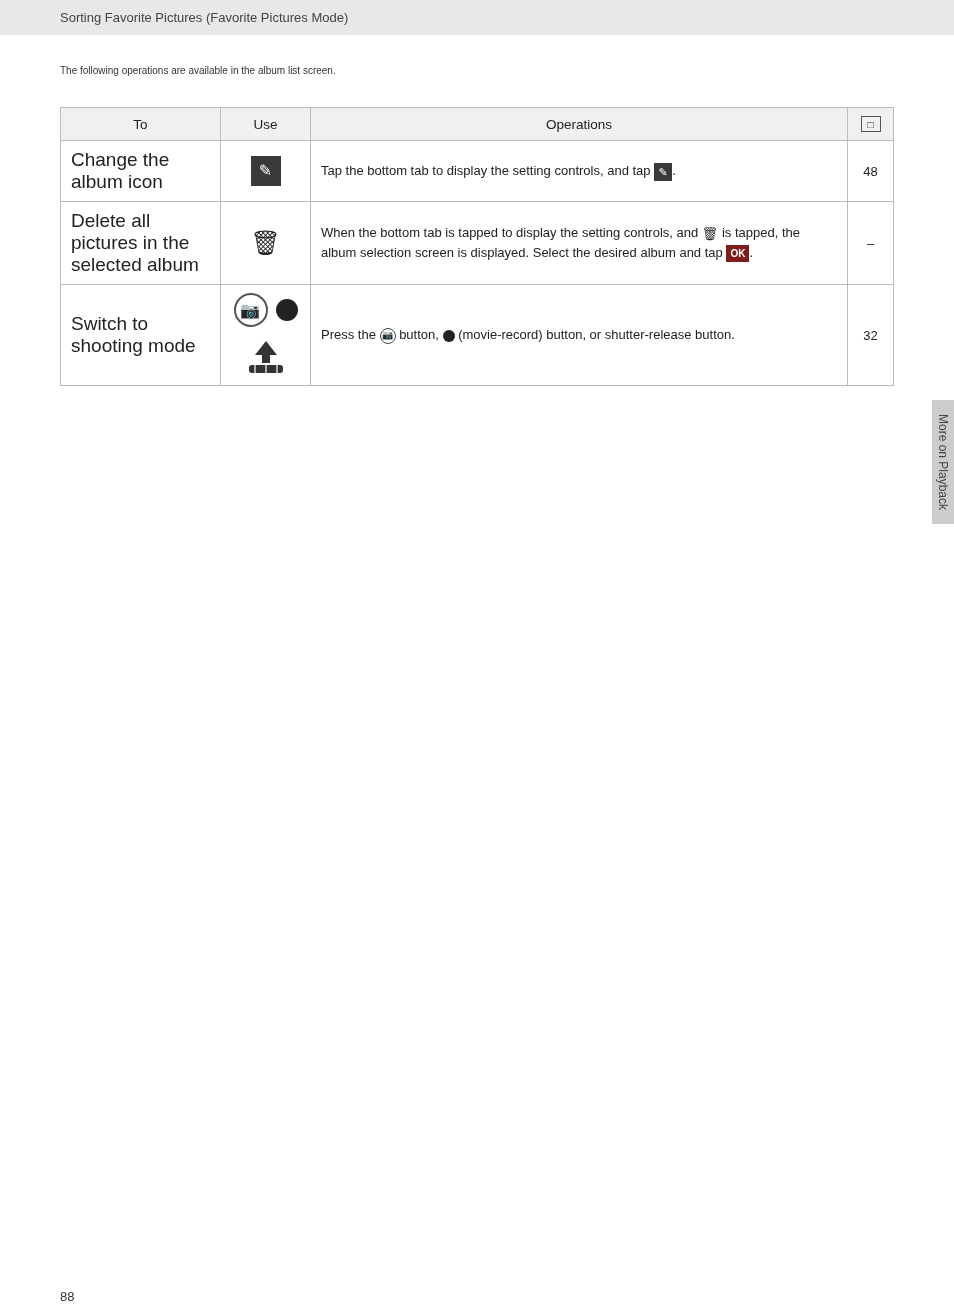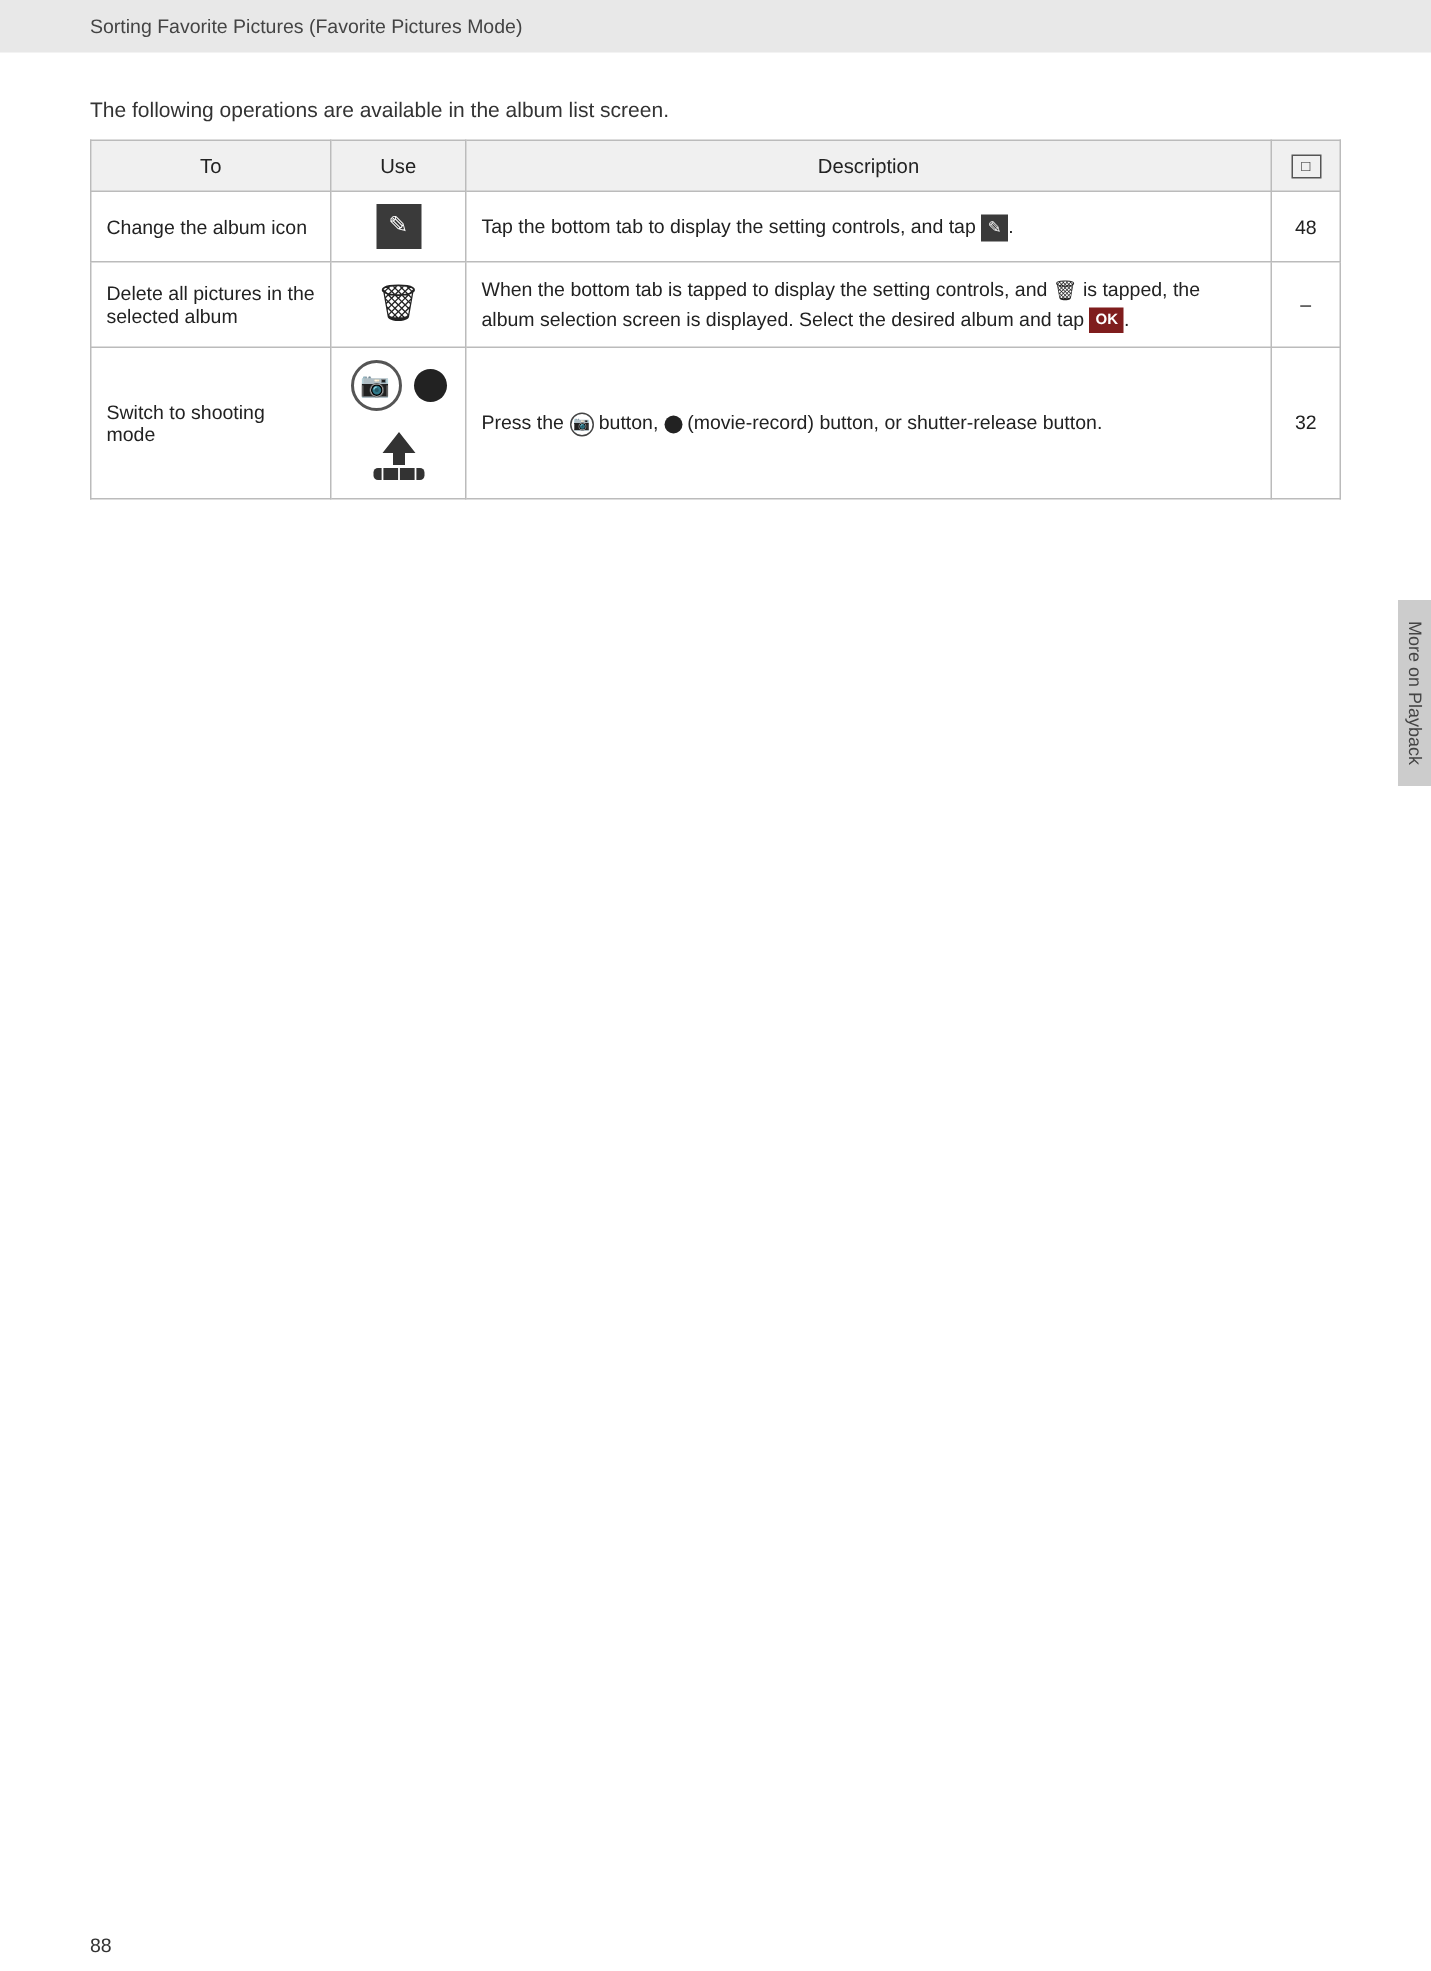--- a/index.html
+++ b/index.html
@@ -26,23 +26,23 @@
     }
 
     .page-title {
       font-size: 22px;
       font-weight: bold;
       margin-bottom: 12px;
       color: #111;
     }
 
     .subtitle {
-      font-size: 14px;
+      font-size: 10px;
       color: #333;
-      margin-bottom: 12px;
+      margin-bottom: 31px;
     }
 
     table.ops-table {
       width: 100%;
       border-collapse: collapse;
       font-size: 13.5px;
     }
 
     table.ops-table th, table.ops-table td {
       border: 1px solid #bbb;
@@ -63,21 +63,21 @@
       width: 90px;
     }
     table.ops-table thead th.col-desc {
       width: auto;
     }
     table.ops-table thead th.col-ref {
       width: 46px;
     }
 
     .col-to-cell {
-      font-size: 13px;
+      font-size: 19px;
       vertical-align: middle;
       margin-left: 44px;
     }
 
     .col-use-cell {
       text-align: center;
       vertical-align: middle;
     }
 
     .col-desc-cell {
@@ -149,21 +149,21 @@
   <table class="ops-table">
     <thead>
       <tr>
         <th class="col-to">
           <span>To</span>
         </th>
         <th class="col-use">
           <span>Use</span>
         </th>
         <th class="col-desc">
-          <span>Description</span>
+          <span>Operations</span>
         </th>
         <th class="col-ref">
           
           <span style="display:inline-block;border:1.5px solid #555;width:20px;height:16px;font-size:10px;text-align:center;line-height:16px;">□</span>
         </th>
       </tr>
     </thead>
     <tbody>
 
       <tr>

